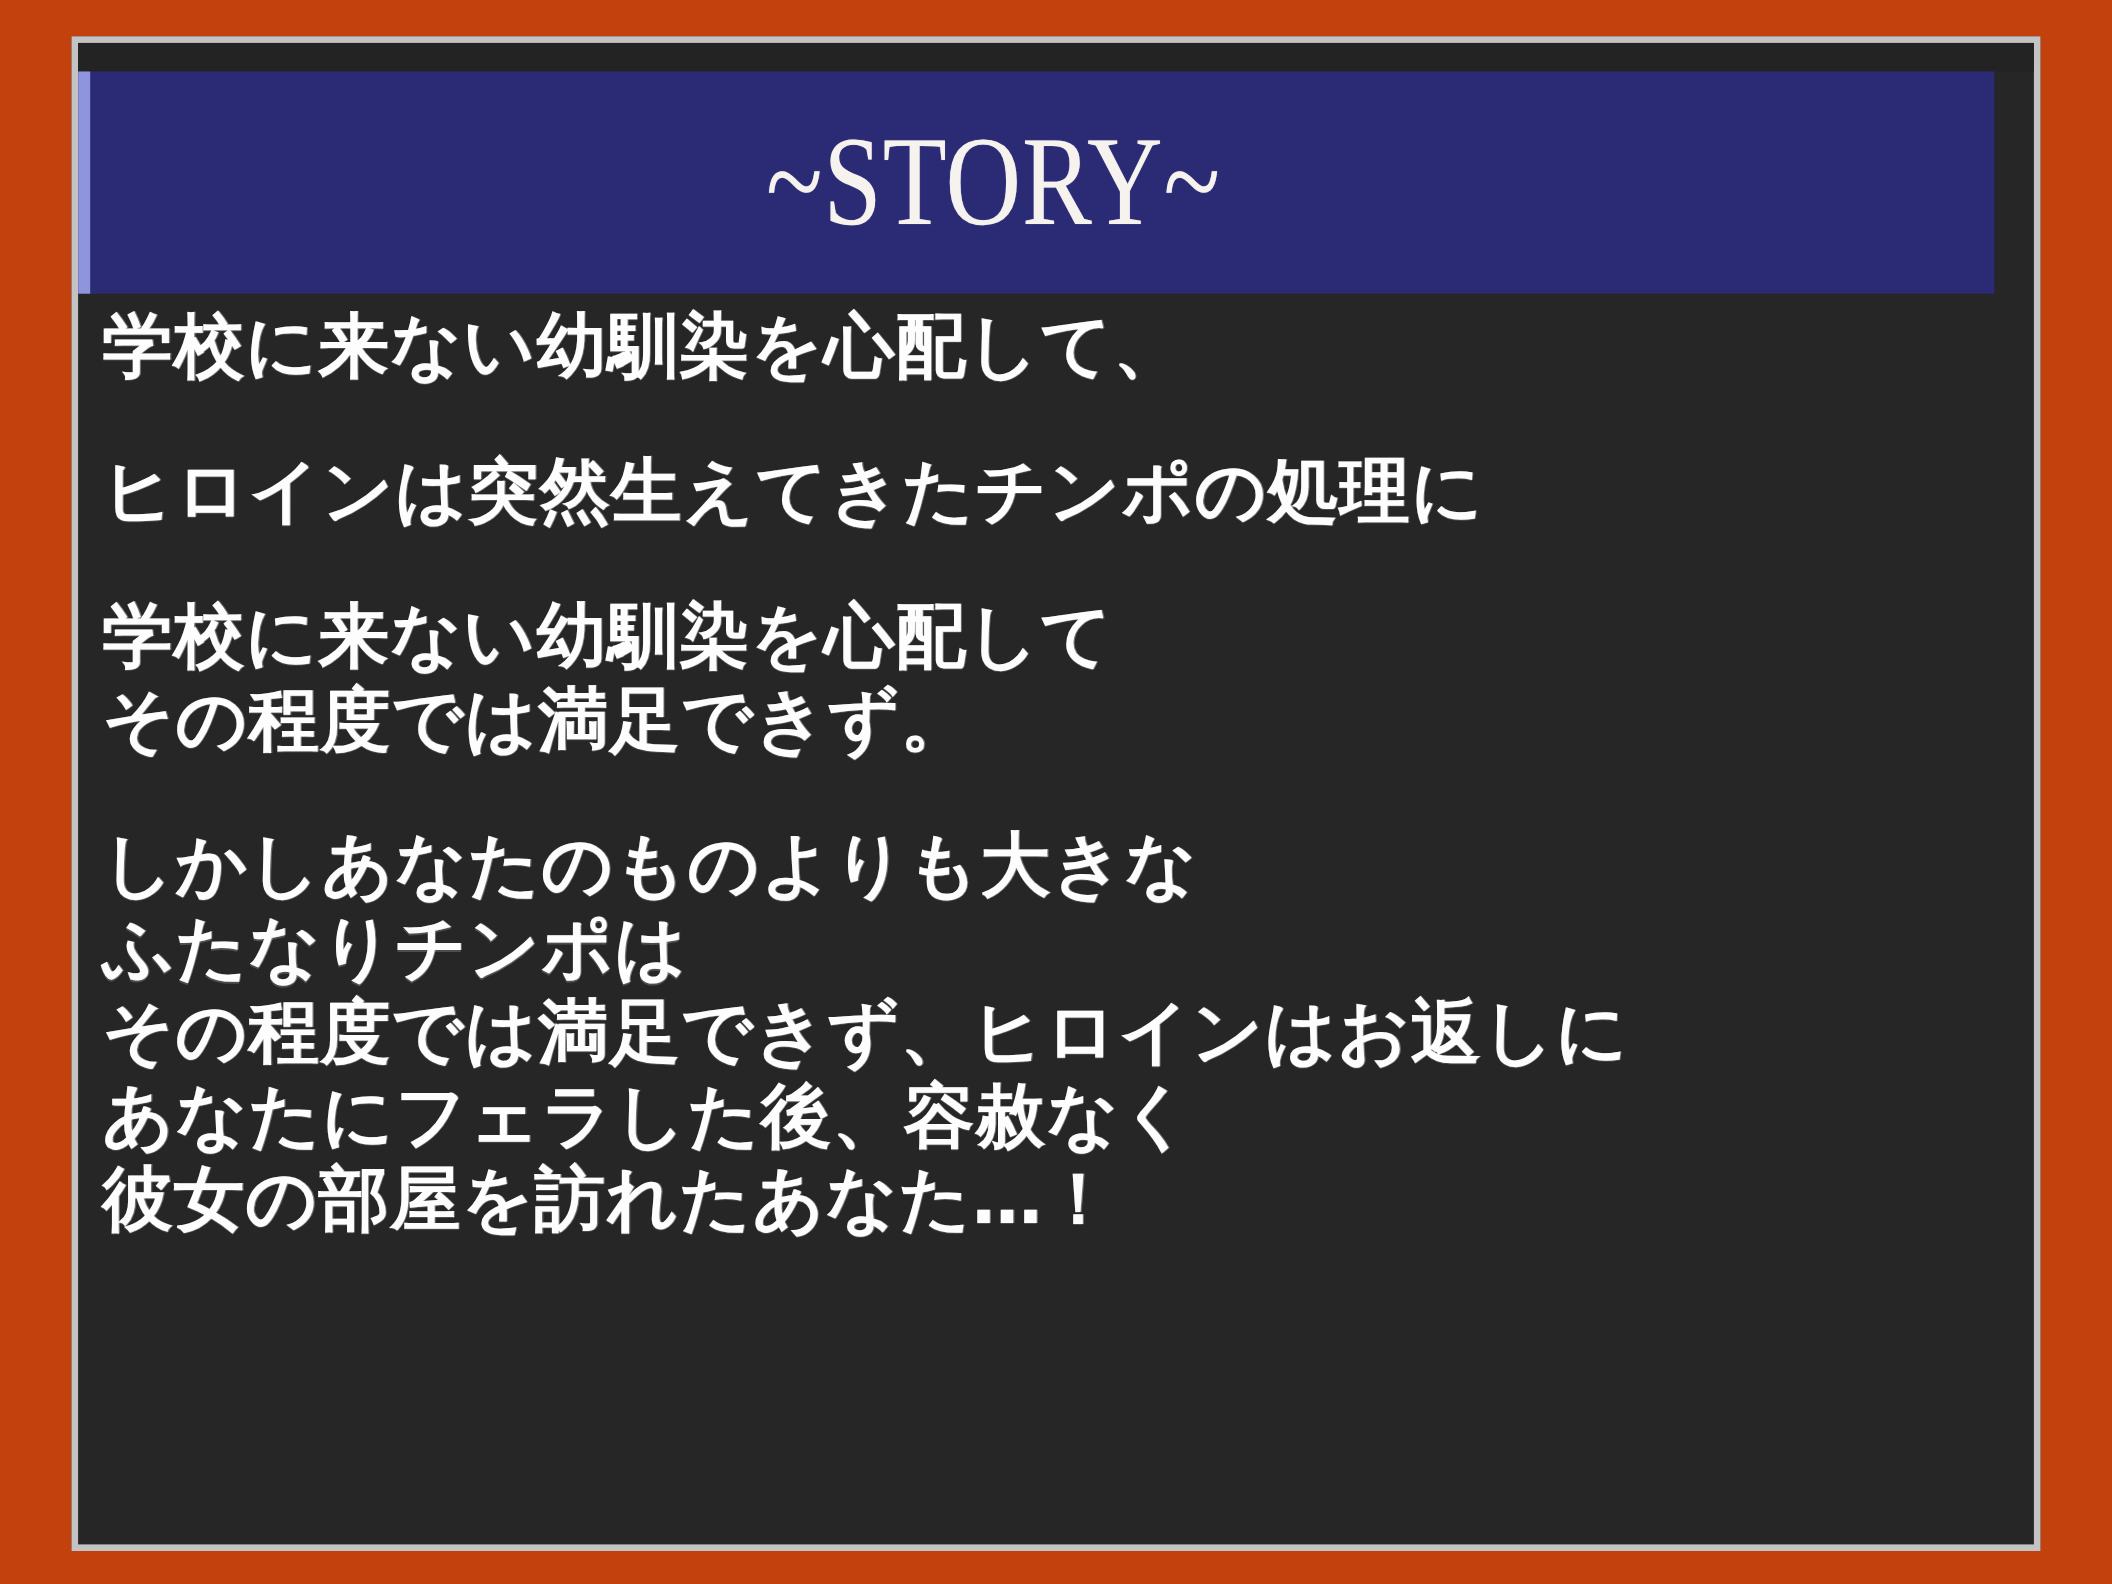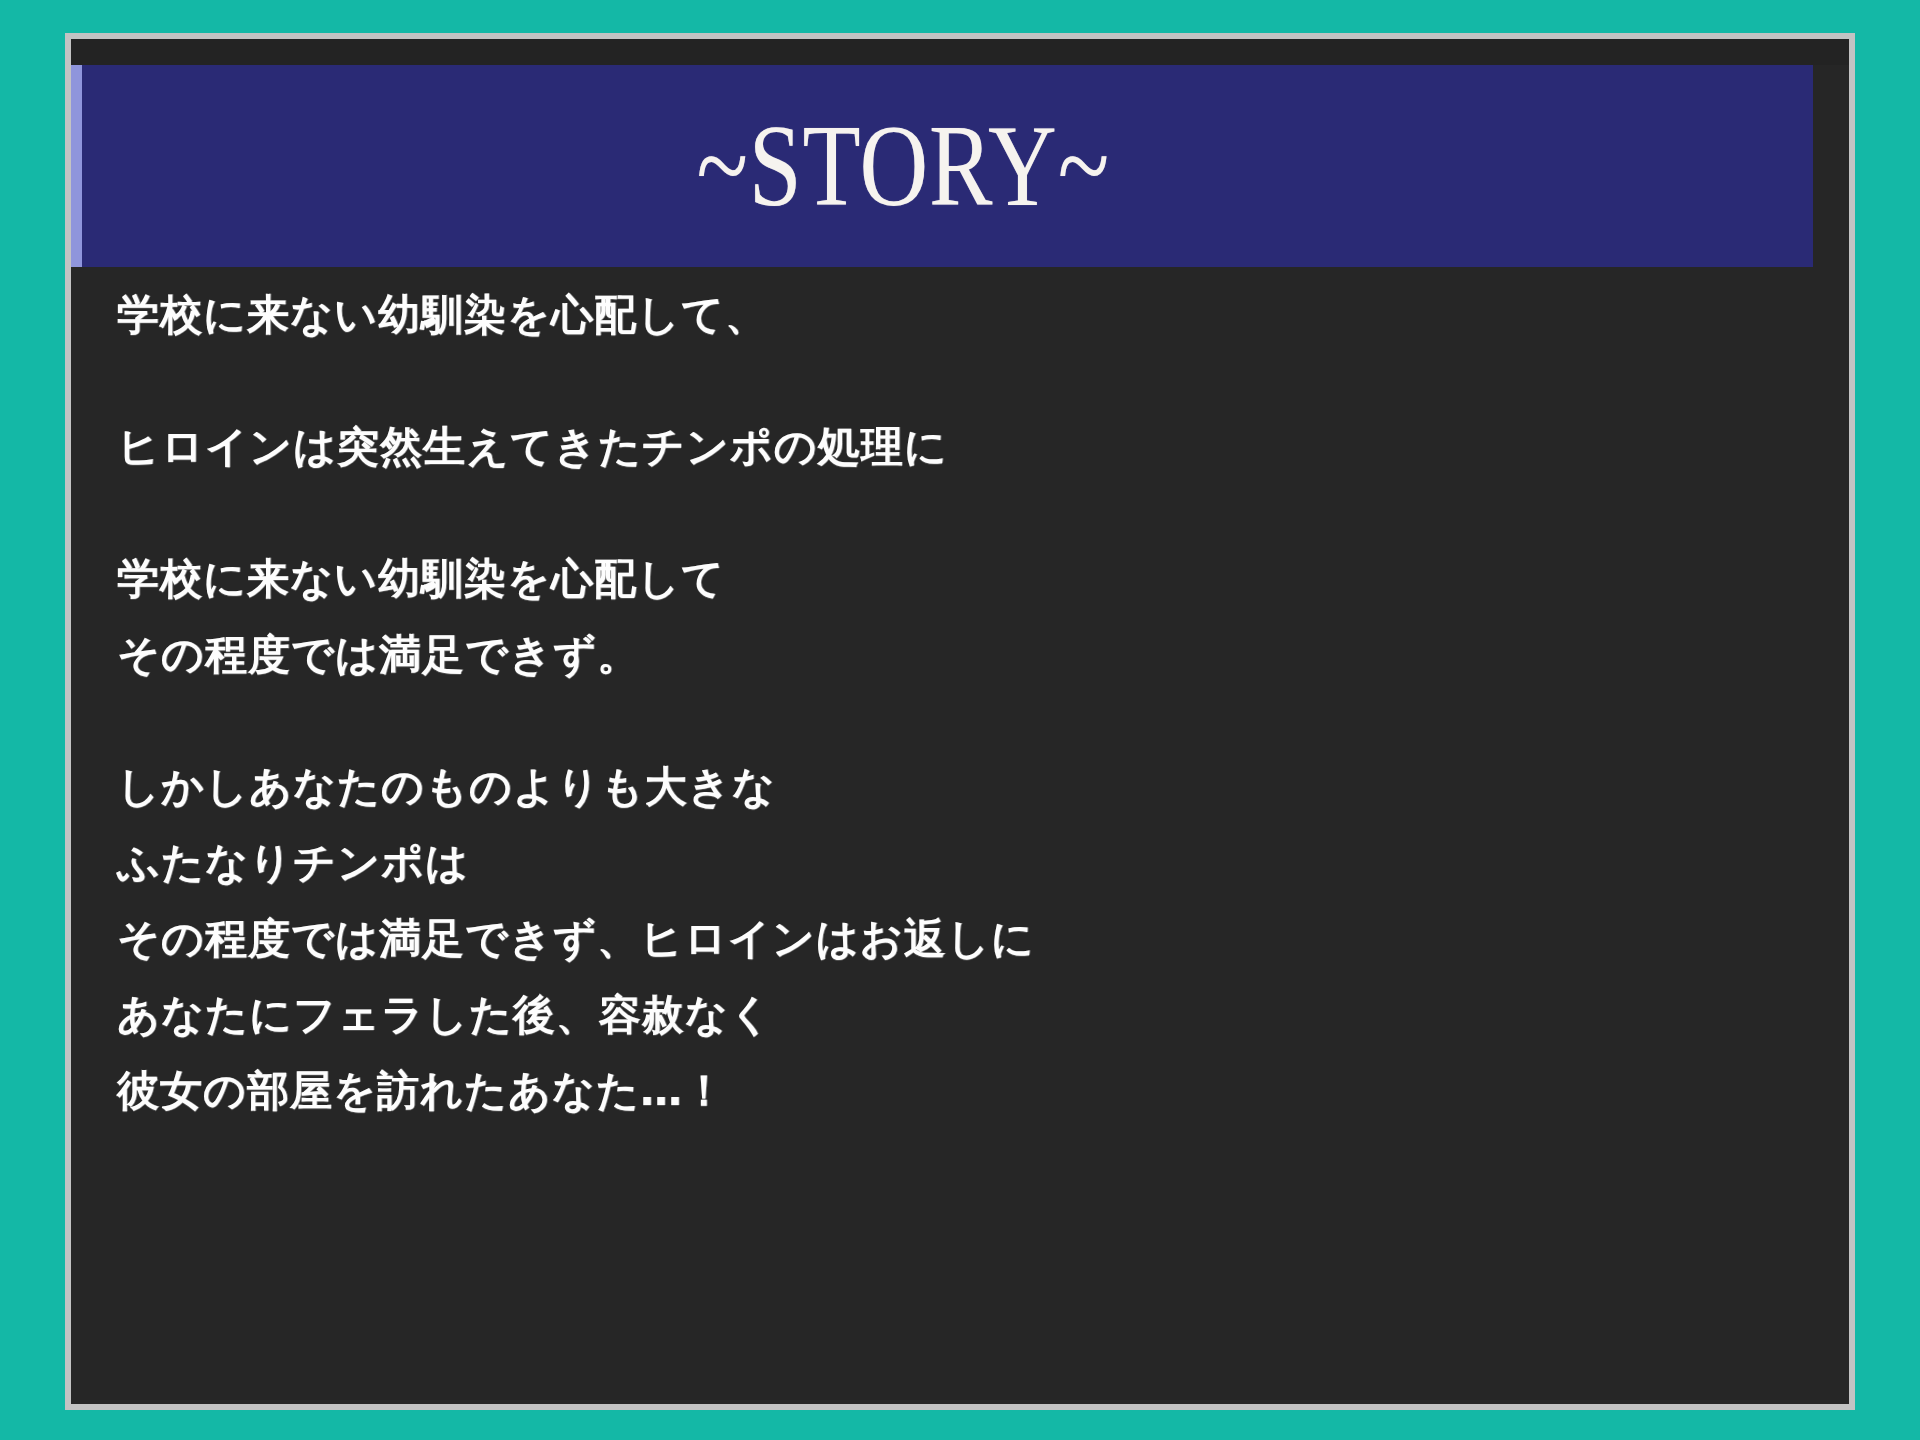--- a/index.html
+++ b/index.html
@@ -13,21 +13,21 @@
     height: 1440px;
     overflow: hidden;
     font-family: "DejaVu Sans", sans-serif;
   }
 
   
   #stage {
     position: relative;
     width: 1920px;
     height: 1440px;
-    background: #14b8a6;
+    background: #c2410c;
   }
 
   
   #panel {
     position: absolute;
     left: 65px;
     top: 33px;
     width: 1790px;
     height: 1377px;
     box-sizing: border-box;
@@ -90,29 +90,28 @@
   }
   .story-paragraph {
     margin: 0 0 56px 0;
   }
   .story-paragraph:last-child {
     margin-bottom: 0;
   }
   .story-line {
     font-family: "DejaVu Sans", "Liberation Sans", sans-serif;
     font-weight: bold;
-    font-size: 42px;
+    font-size: 64px;
     line-height: 76px;
     color: #fdfdfd;
     white-space: nowrap;
     letter-spacing: 1px;
     text-shadow:
       1px 0 0 rgba(255,255,255,0.35),
       0 1px 0 rgba(255,255,255,0.18);
-    margin-left: 24px;
   }
 </style>
 </head>
 <body>
 
 <div id="stage">
 
   <div id="panel">
 
     <div id="banner-gap"></div>

